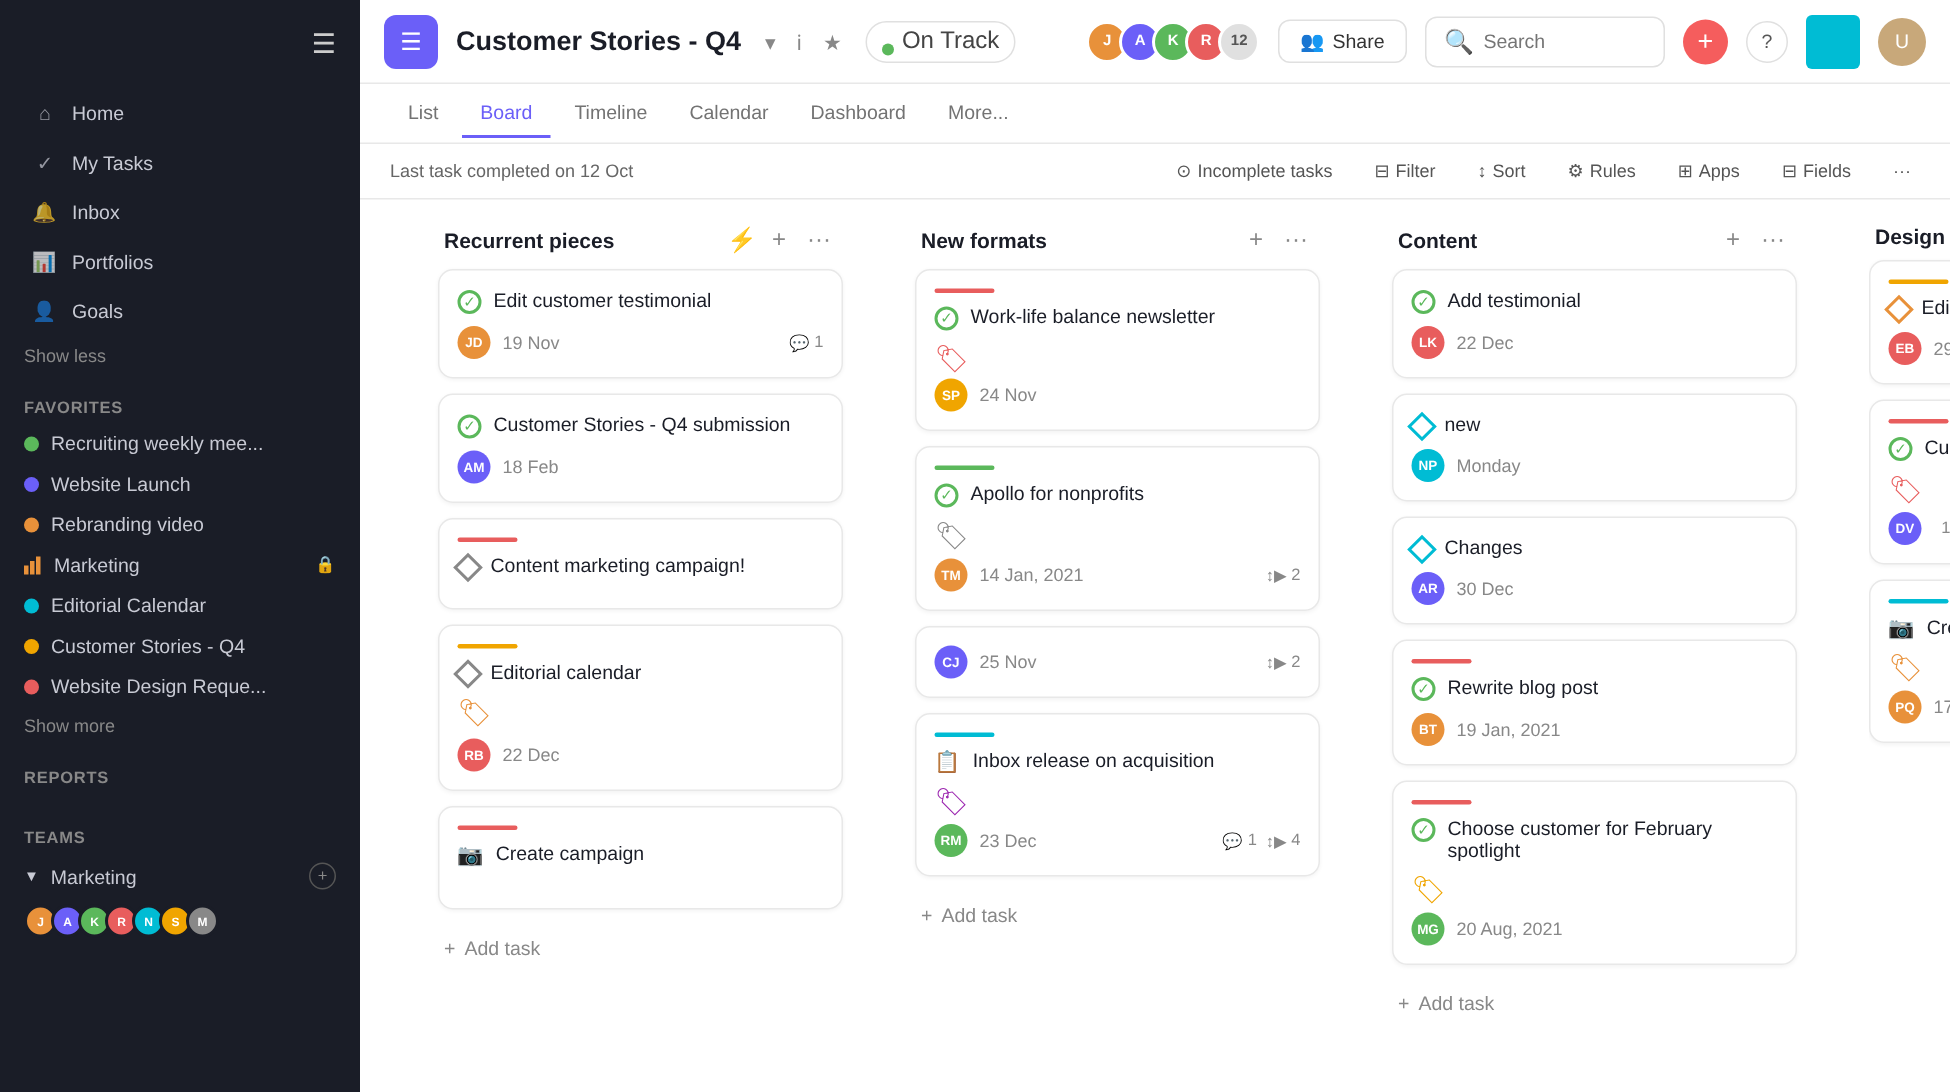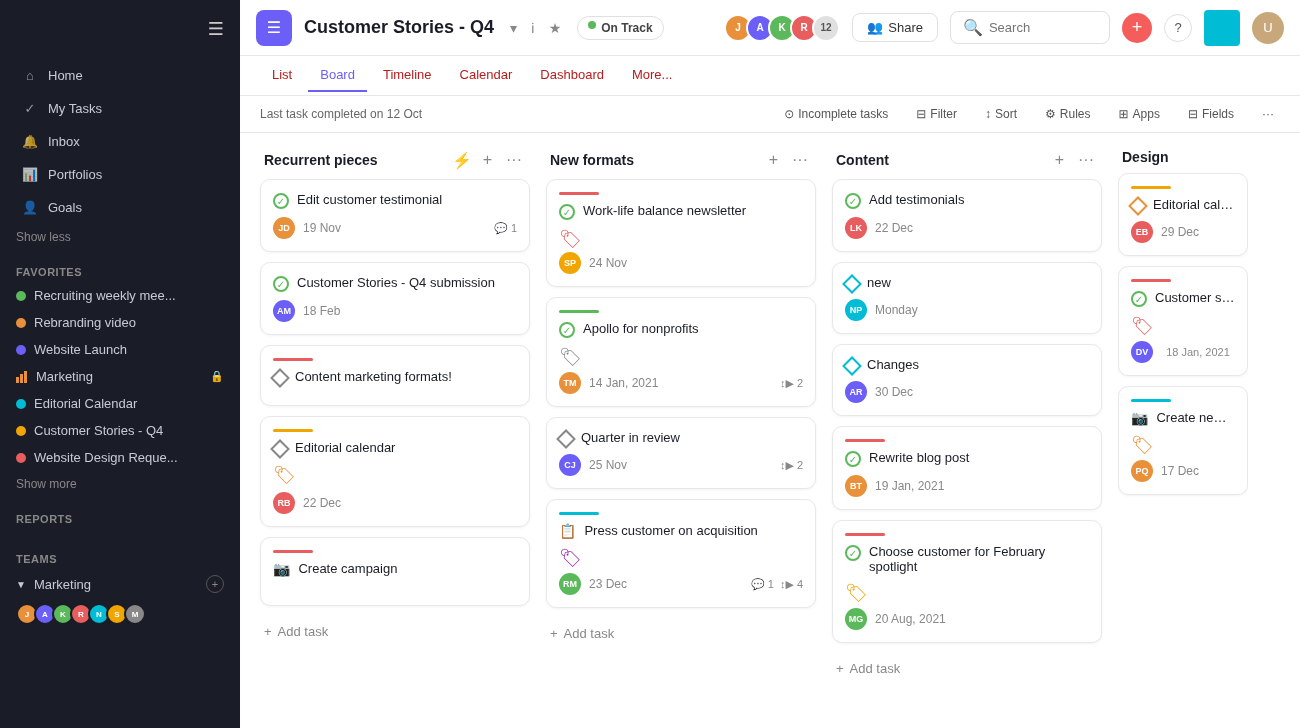--- a/index.html
+++ b/index.html
@@ -26,48 +26,48 @@
     
     .main { flex: 1; display: flex; flex-direction: column; overflow: hidden; background: #fff; }
 
     
     .topbar { display: flex; align-items: center; padding: 0 16px; height: 56px; border-bottom: 1px solid #e8e8e8; gap: 12px; flex-shrink: 0; }
     .project-icon { width: 36px; height: 36px; background: #6b5ff8; border-radius: 8px; display: flex; align-items: center; justify-content: center; color: white; font-size: 16px; flex-shrink: 0; }
     .project-title { font-size: 18px; font-weight: 600; color: #1a1d27; }
     .title-controls { display: flex; align-items: center; gap: 6px; }
     .title-controls .icon-btn { background: none; border: none; cursor: pointer; color: #888; font-size: 14px; padding: 2px 4px; }
     .star-icon { color: #f0a500; }
-    .status-badge { display: flex; align-items: flex-start; gap: 5px; padding: 4px 10px; border: 1px solid #e0e0e0; border-radius: 20px; font-size: 12px; color: #444; font-weight: bold; }
+    .status-badge { display: flex; align-items: flex-end; gap: 5px; padding: 4px 10px; border: 1px solid #e0e0e0; border-radius: 20px; font-size: 16px; color: #444; }
     .status-dot { width: 8px; height: 8px; border-radius: 50%; background: #5bb85b; }
     .spacer { flex: 1; }
     .avatars-group { display: flex; align-items: center; }
     .share-btn { display: flex; align-items: center; gap: 5px; padding: 6px 14px; border: 1px solid #e0e0e0; border-radius: 8px; font-size: 13px; cursor: pointer; background: white; color: #333; }
     .search-box { display: flex; align-items: center; gap: 6px; padding: 6px 12px; border: 1px solid #e0e0e0; border-radius: 8px; width: 160px; }
     .search-box input { border: none; outline: none; font-size: 13px; width: 100%; color: #333; }
     .plus-btn { width: 30px; height: 30px; background: #f55d5d; border-radius: 50%; display: flex; align-items: center; justify-content: center; color: white; font-size: 18px; cursor: pointer; border: none; }
     .help-btn { width: 28px; height: 28px; border-radius: 50%; border: 1px solid #e0e0e0; display: flex; align-items: center; justify-content: center; font-size: 13px; color: #555; cursor: pointer; }
     .color-swatch { width: 36px; height: 36px; background: #00bcd4; border-radius: 4px; }
     .user-avatar-top { width: 32px; height: 32px; border-radius: 50%; background: #c8a87a; display: flex; align-items: center; justify-content: center; font-size: 13px; color: white; }
 
     
     .nav-tabs { display: flex; align-items: center; padding: 0 20px; border-bottom: 1px solid #e8e8e8; height: 40px; gap: 4px; flex-shrink: 0; }
-    .nav-tab { padding: 8px 12px; font-size: 13px; color: #b91c1c; cursor: pointer; border-bottom: 2px solid transparent; }
+    .nav-tab { padding: 8px 12px; font-size: 13px; color: #737373; cursor: pointer; border-bottom: 2px solid transparent; }
     .nav-tab.active { color: #6b5ff8; border-bottom: 2px solid #6b5ff8; font-weight: 500; }
 
     
     .toolbar { display: flex; align-items: center; padding: 8px 20px; border-bottom: 1px solid #e8e8e8; font-size: 12px; color: #666; flex-shrink: 0; }
     .toolbar-left { flex: 1; }
     .toolbar-right { display: flex; align-items: center; gap: 16px; }
     .toolbar-btn { display: flex; align-items: center; gap: 4px; cursor: pointer; color: #555; font-size: 12px; padding: 3px 6px; border-radius: 4px; }
 
     
     .board { display: flex; overflow-x: auto; padding: 16px 20px; gap: 16px; flex: 1; align-items: flex-start; background: #fff; }
 
     
-    .column { min-width: 270px; width: 270px; flex-shrink: 0; }
+    .column { min-width: 270px; width: 270px; flex-shrink: 0; margin-left: 32px; }
     .col-header { display: flex; align-items: center; gap: 6px; padding: 0 4px 8px; }
     .col-title { font-size: 14px; font-weight: 600; color: #1a1d27; flex: 1; }
     .col-btn { background: none; border: none; cursor: pointer; color: #888; font-size: 16px; padding: 2px 4px; border-radius: 4px; }
 
     
     .card { background: white; border: 1px solid #e8e8e8; border-radius: 10px; padding: 12px; margin-bottom: 10px; cursor: pointer; box-shadow: 0 1px 3px rgba(0,0,0,0.05); }
     .card-bar { height: 3px; border-radius: 2px; width: 40px; margin-bottom: 8px; }
     .card-task { display: flex; align-items: flex-start; gap: 8px; font-size: 13px; color: #1a1d27; font-weight: 500; margin-bottom: 8px; }
     .task-check { width: 16px; height: 16px; border-radius: 50%; border: 2px solid #888; flex-shrink: 0; margin-top: 1px; display: flex; align-items: center; justify-content: center; }
     .task-check.done { border-color: #5bb85b; color: #5bb85b; font-size: 10px; }
@@ -127,26 +127,26 @@
 
   <div class="show-toggle">Show less</div>
 
   <div class="sidebar-section">Favorites</div>
 
   <div class="favorites-item">
     <div class="dot" style="background:#5bb85b;"></div>
     <span>Recruiting weekly mee...</span>
   </div>
   <div class="favorites-item">
+    <div class="dot" style="background:#6b5ff8;"></div>
+    <span>Website Launch</span>
+  </div>
+  <div class="favorites-item">
     <div class="dot" style="background:#e8913a;"></div>
     <span>Rebranding video</span>
-  </div>
-  <div class="favorites-item">
-    <div class="dot" style="background:#6b5ff8;"></div>
-    <span>Website Launch</span>
   </div>
   <div class="favorites-item">
     <div class="bar-icon">
       <span style="height:6px;"></span>
         <span style="height:9px;"></span>
         <span style="height:12px;"></span>
     </div>
     <span>Marketing</span>
     <span class="lock-icon">🔒</span>
   </div>
@@ -298,21 +298,21 @@
         <div class="card-meta">
           <div class="av-img av2">AM</div>
           <span class="card-date">18 Feb</span>
         </div>
       </div>
 
       <div class="card">
         <div class="card-bar" style="background:#e85d5d;"></div>
         <div class="card-task">
           <div class="task-diamond"></div>
-          <span>Content marketing formats!</span>
+          <span>Content marketing campaign!</span>
         </div>
       </div>
 
       <div class="card">
         <div class="card-bar" style="background:#f0a500;"></div>
         <div class="card-task">
           <div class="task-diamond"></div>
           <span>Editorial calendar</span>
         </div>
         <div style="margin:6px 0 6px 0;font-size:18px;color:#e8913a;">🏷</div>
@@ -370,41 +370,37 @@
           <div class="card-badges">
             <span class="badge">
               <span style="font-size:11px;">↕▶</span>
               <span>2</span>
             </span>
           </div>
         </div>
       </div>
 
       <div class="card">
-        <div class="card-task">
-          <div class="task-diamond"></div>
-          <span>Quarter in review</span>
-        </div>
         <div class="card-meta">
           <div class="av-img av2">CJ</div>
           <span class="card-date">25 Nov</span>
           <div class="card-badges">
             <span class="badge">
               <span style="font-size:11px;">↕▶</span>
               <span>2</span>
             </span>
           </div>
         </div>
       </div>
 
       <div class="card">
         <div class="card-bar" style="background:#00bcd4;"></div>
         <div class="card-task">
           <span style="font-size:14px;">📋</span>
-          <span>Press customer on acquisition</span>
+          <span>Inbox release on acquisition</span>
         </div>
         <div style="margin:4px 0;font-size:18px;color:#9c27b0;">🏷</div>
         <div class="card-meta">
           <div class="av-img av3">RM</div>
           <span class="card-date">23 Dec</span>
           <div class="card-badges">
             <span class="badge">
               <span>💬</span>
               <span>1</span>
             </span>
@@ -425,21 +421,21 @@
     <div class="column">
       <div class="col-header">
         <span class="col-title">Content</span>
         <button class="col-btn">+</button>
         <button class="col-btn">···</button>
       </div>
 
       <div class="card">
         <div class="card-task">
           <div class="task-check done">✓</div>
-          <span>Add testimonials</span>
+          <span>Add testimonial</span>
         </div>
         <div class="card-meta">
           <div class="av-img av4">LK</div>
           <span class="card-date">22 Dec</span>
         </div>
       </div>
 
       <div class="card">
         <div class="card-task">
           <div class="task-diamond task-diamond content"></div>

